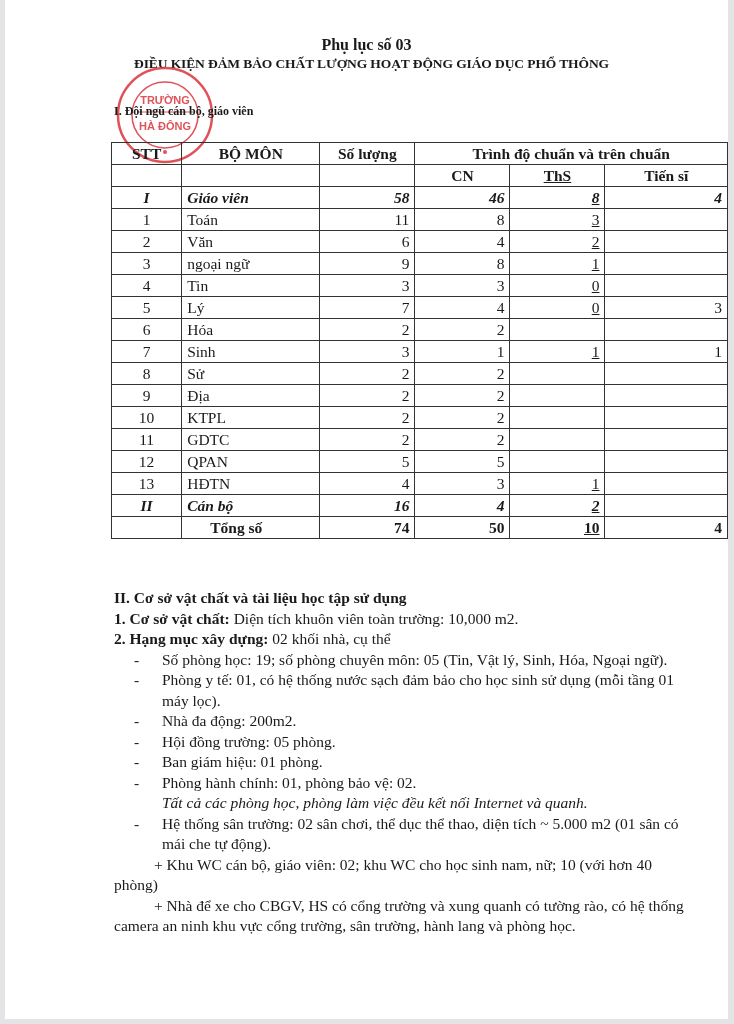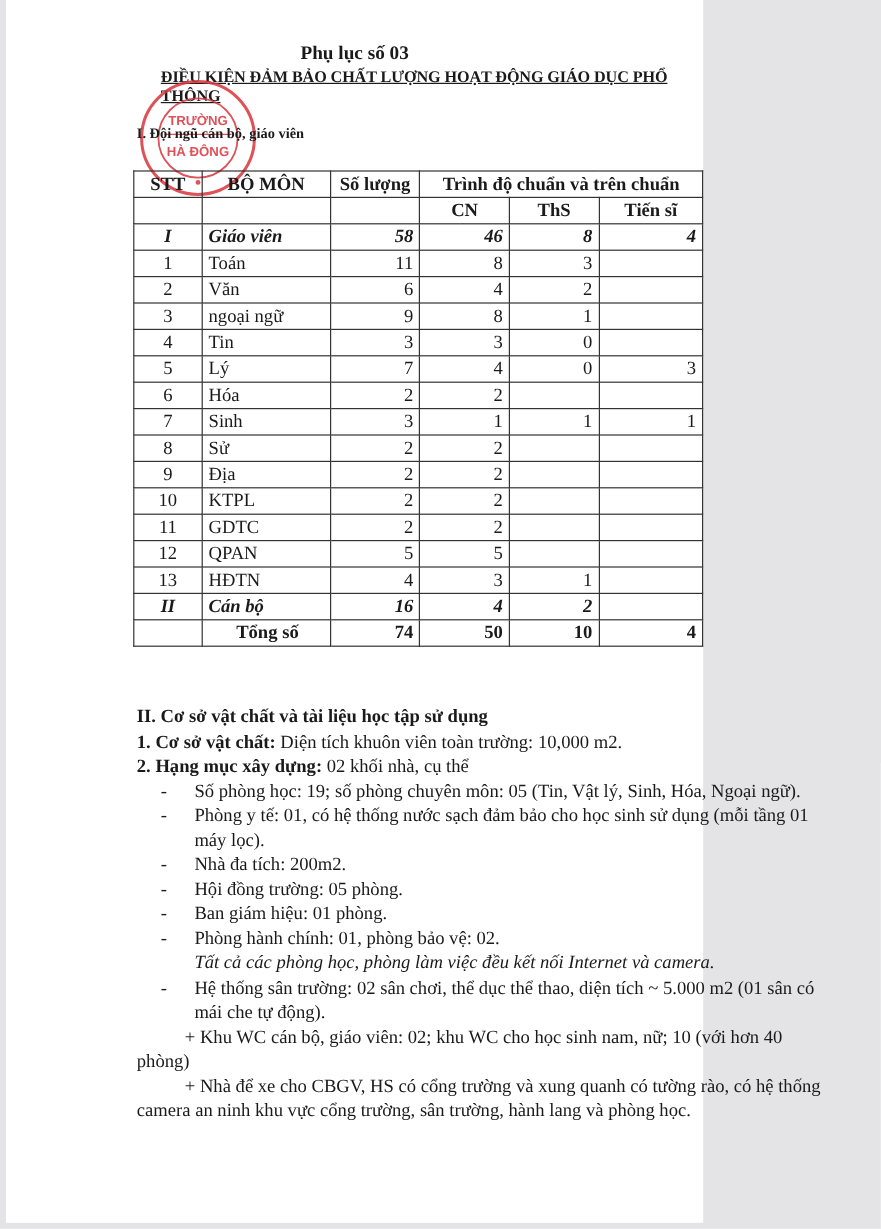--- a/index.html
+++ b/index.html
@@ -7,31 +7,31 @@
       width: 734px; height: 1024px;
       background: #e4e4e6;
       font-family: "Liberation Serif", "DejaVu Serif", serif;
       color: #1a1a1a;
       position: relative;
       overflow: hidden;
     }
     .page {
       position: absolute;
       left: 5px; top: 0;
-      width: 581px; height: 1019px;
+      width: 723px; height: 1019px;
       background: #ffffff;
     }
     .title {
       position: absolute; left: 0; width: 100%;
       top: 36px; text-align: center;
       font-weight: bold; font-size: 16px;
     }
     .subtitle {
       position: absolute; left: 129px; top: 56px;
-      font-weight: bold; font-size: 13.5px; letter-spacing: -0.1px; text-decoration: underline;
+      font-weight: bold; font-size: 13.5px; letter-spacing: -0.1px;
     }
     .section-1 {
       position: absolute; left: 109px; top: 104px;
       font-weight: bold; font-size: 12px;
     }
     .stamp {
       position: absolute; left: 110px; top: 62px;
       width: 100px; height: 106px;
       opacity: 0.85;
       pointer-events: none;
@@ -45,21 +45,21 @@
       border: 1px solid #333;
       height: 21px;
       padding: 0 5px;
       font-weight: normal;
     }
     table.staff th { font-weight: bold; text-align: center; }
     .c-stt { width: 46px; text-align: center; }
     .c-name { width: 127px; text-align: left; }
     .c-qty { width: 76px; text-align: right; }
     .c-cn { width: 76px; text-align: right; }
-    .c-ths { width: 76px; text-align: right; }
+    .c-ths { width: 76px; text-align: right; text-decoration: underline; }
     .c-ts { width: 115px; text-align: right; }
     tr.group td { font-weight: bold; font-style: italic; }
     tr.total td { font-weight: bold; padding-left: 28px; }
     .body-text {
       position: absolute; left: 109px; top: 588px;
       width: 570px;
       font-size: 15.5px; line-height: 20.5px;
     }
     .body-text p { margin: 0; }
     .b { font-weight: bold; }
@@ -245,35 +245,35 @@
     <div class="bullet">
         <span class="dash">-</span>
         <span class="txt">Số phòng học: 19; số phòng chuyên môn: 05 (Tin, Vật lý, Sinh, Hóa, Ngoại ngữ).</span>
       </div>
     <div class="bullet">
         <span class="dash">-</span>
         <span class="txt">Phòng y tế: 01, có hệ thống nước sạch đảm bảo cho học sinh sử dụng (mỗi tầng 01 máy lọc).</span>
       </div>
     <div class="bullet">
         <span class="dash">-</span>
-        <span class="txt">Nhà đa tích: 200m2.</span>
+        <span class="txt">Nhà đa động: 200m2.</span>
       </div>
     <div class="bullet">
         <span class="dash">-</span>
         <span class="txt">Hội đồng trường: 05 phòng.</span>
       </div>
     <div class="bullet">
         <span class="dash">-</span>
         <span class="txt">Ban giám hiệu: 01 phòng.</span>
       </div>
     <div class="bullet">
         <span class="dash">-</span>
         <span class="txt">Phòng hành chính: 01, phòng bảo vệ: 02.</span>
       </div>
-    <p class="note">Tất cả các phòng học, phòng làm việc đều kết nối Internet và camera.</p>
+    <p class="note">Tất cả các phòng học, phòng làm việc đều kết nối Internet và quanh.</p>
     <div class="bullet">
         <span class="dash">-</span>
         <span class="txt">Hệ thống sân trường: 02 sân chơi, thể dục thể thao, diện tích ~ 5.000 m2 (01 sân có mái che tự động).</span>
       </div>
     <p class="plus">+ Khu WC cán bộ, giáo viên: 02; khu WC cho học sinh nam, nữ; 10 (với hơn 40 phòng)</p>
     <p class="plus">+ Nhà để xe cho CBGV, HS có cổng trường và xung quanh có tường rào, có hệ thống camera an ninh khu vực cổng trường, sân trường, hành lang và phòng học.</p>
   </div>
 </div>
 
 </body></html>

